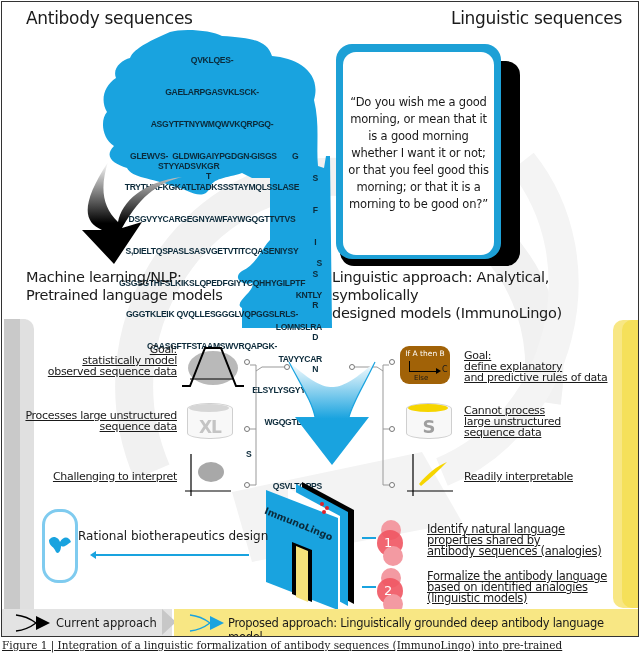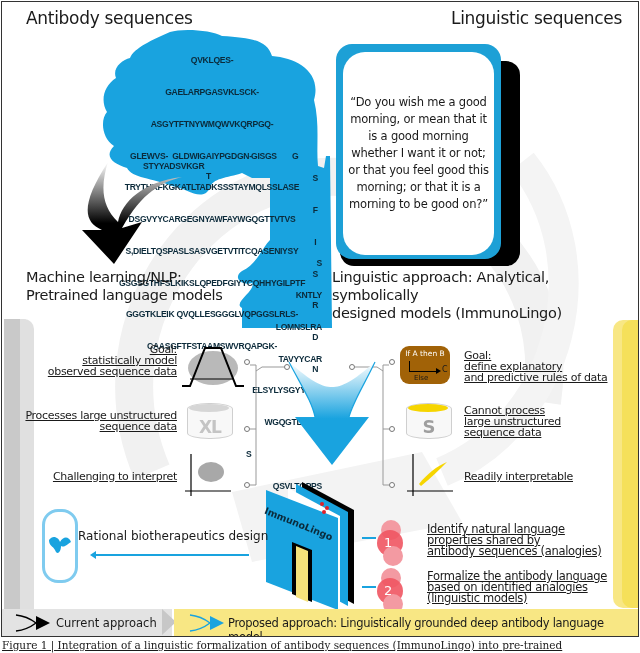--- a/index.html
+++ b/index.html
@@ -38,21 +38,21 @@
     <div>ASGYTFTNYWMQWVKQRPGQ-</div>
     <div>GLDWIGAIYPGDGN-</div>
     <div>TRYTHKFKGKATLTADKSSSTAYMQLSSLASE</div>
     <div>DSGVYYCARGEGNYAWFAYWGQGTTVTVS</div>
     <div>S,DIELTQSPASLSASVGETVTITCQASENIYSY</div>
     <div>GSGSGTHFSLKIKSLQPEDFGIYYCQHHYGILPTF</div>
     <div>GGGTKLEIK QVQLLESGGGLVQPGGSLRLS-</div>
     <div>CAASGFTFSTAAMSWVRQAPGK-</div>
   </div>
   <div class="abs seq" style="left:128px;top:149px">GLEWVS-</div>
-  <div class="abs seq" style="left:141px;top:159px">STYYADSVKGR</div>
+  <div class="abs seq" style="left:156px;top:159px">STYYADSVKGR</div>
   <div class="abs seq" style="left:204px;top:169px">T</div>
   <div class="abs seq" style="left:249px;top:149px">GISGS</div>
   <div class="abs seq" style="left:290px;top:149px">G</div>
   <div class="abs seq" style="left:309px;top:150px">
     <div>S</div>
     <div>F</div>
     <div>I</div>
     <div>S</div>
     <div>R</div>
     <div>D</div>
@@ -78,21 +78,21 @@
       <linearGradient id="ga" x1="0" y1="0" x2="0" y2="1">
         <stop offset="0" stop-color="#fff"></stop>
           <stop offset="0.6" stop-color="#000"></stop>
       </linearGradient>
     </defs>
     <path d="M86 10 C60 50 60 70 80 78 L60 78 L92 112 L120 70 L100 76 C120 40 140 30 160 25 C120 30 100 50 96 70 C80 55 78 35 86 10 Z" fill="url(#ga)"></path>
   </svg>
 
   <div class="abs" style="left:338px;top:59px;width:180px;height:205px;background:#000;border-radius:14px"></div>
   <div class="abs" style="left:334px;top:42px;width:165px;height:215px;background:#1da0d6;border-radius:16px"></div>
-  <div class="abs" style="left:341px;top:50px;width:151px;height:203px;background:#fff;border-radius:22px;display:flex;align-items:center;justify-content:center">
+  <div class="abs" style="left:341px;top:50px;width:151px;height:203px;background:#fff;border-radius:13px;display:flex;align-items:center;justify-content:center">
     <div class="quote" style="padding:0 3px">“Do you wish me a good morning, or mean that it is a good morning whether I want it or not; or that you feel good this morning; or that it is a morning to be good on?”</div>
   </div>
 
   <div class="abs h2" style="left:24px;top:266px">
     <div>Machine learning/NLP:</div>
     <div>Pretrained language models</div>
   </div>
   <div class="abs h2" style="left:330px;top:266px">
     <div>Linguistic approach: Analytical, symbolically</div>
     <div>designed models (ImmunoLingo)</div>

